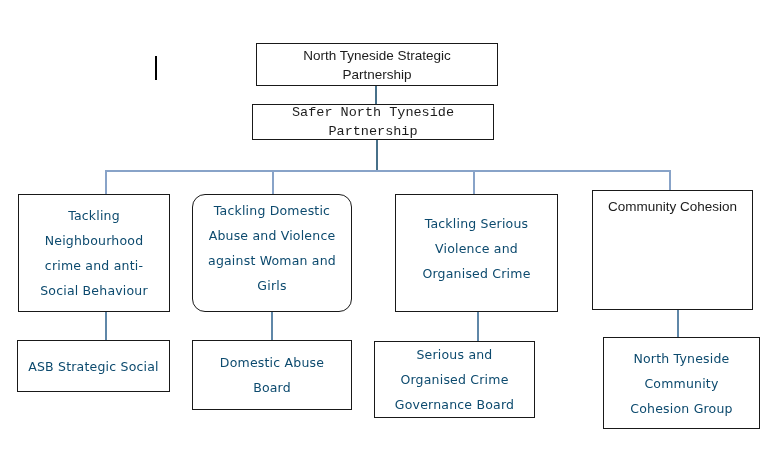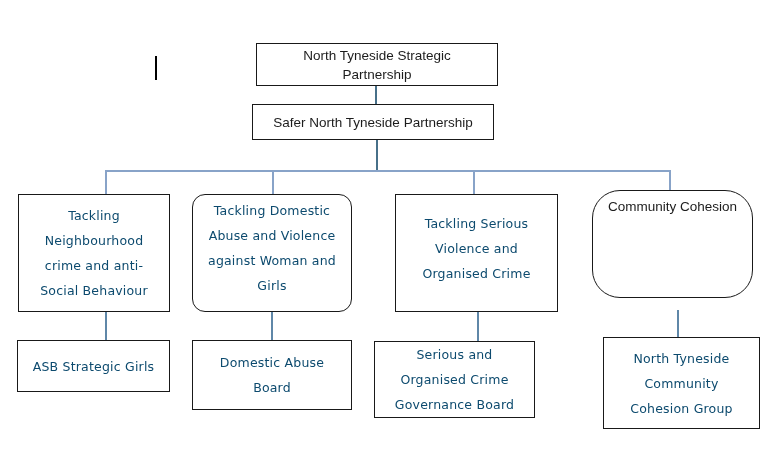--- a/index.html
+++ b/index.html
@@ -35,25 +35,25 @@
   }
   .gothic {
     font-family: "DejaVu Sans", sans-serif;
     font-size: 12.5px;
     line-height: 25px;
     letter-spacing: 0.2px;
     color: #0c4a6e;
   }
   
   #box-root  { left: 256px; top: 43px;  width: 242px; height: 43px; }
-  #box-safer { left: 252px; top: 104px; width: 242px; height: 36px; }
+  #box-safer { left: 252px; top: 104px; width: 242px; height: 36px; font-family: Liberation Mono, monospace; }
   #box-t1 { left: 18px;  top: 194px; width: 152px; height: 118px; }
   #box-t2 { left: 192px; top: 194px; width: 160px; height: 118px; padding-top: 3px; border-radius: 13px; }
   #box-t3 { left: 395px; top: 194px; width: 163px; height: 118px; padding-top: 16px; }
-  #box-t4 { left: 592px; top: 190px; width: 161px; height: 108px; padding-top: 6px; border-radius: 28px; }
+  #box-t4 { left: 592px; top: 190px; width: 161px; height: 120px; padding-top: 6px; }
   #box-b1 { left: 17px;  top: 340px; width: 153px; height: 52px; }
   #box-b2 { left: 192px; top: 340px; width: 160px; height: 70px; }
   #box-b3 { left: 374px; top: 341px; width: 161px; height: 77px; }
   #box-b4 { left: 603px; top: 337px; width: 157px; height: 92px; }
   
   .conn { position: absolute; }
   .v { width: 2px; }
   .h { height: 2px; }
   .c-dark { background: #477089; }
   .c-mid  { background: #5f87a8; }
@@ -120,21 +120,21 @@
   <div class="box gothic top-align" id="box-t3">
     <span class="label">Tackling Serious
 Violence and
 Organised Crime</span>
   </div>
   <div class="box arial top-align" id="box-t4">
     <span class="label">Community Cohesion</span>
   </div>
 
   <div class="box gothic" id="box-b1">
-    <span class="label">ASB Strategic Girls</span>
+    <span class="label">ASB Strategic Social</span>
   </div>
   <div class="box gothic" id="box-b2">
     <span class="label">Domestic Abuse
 Board</span>
   </div>
   <div class="box gothic" id="box-b3">
     <span class="label">Serious and
 Organised Crime
 Governance Board</span>
   </div>

